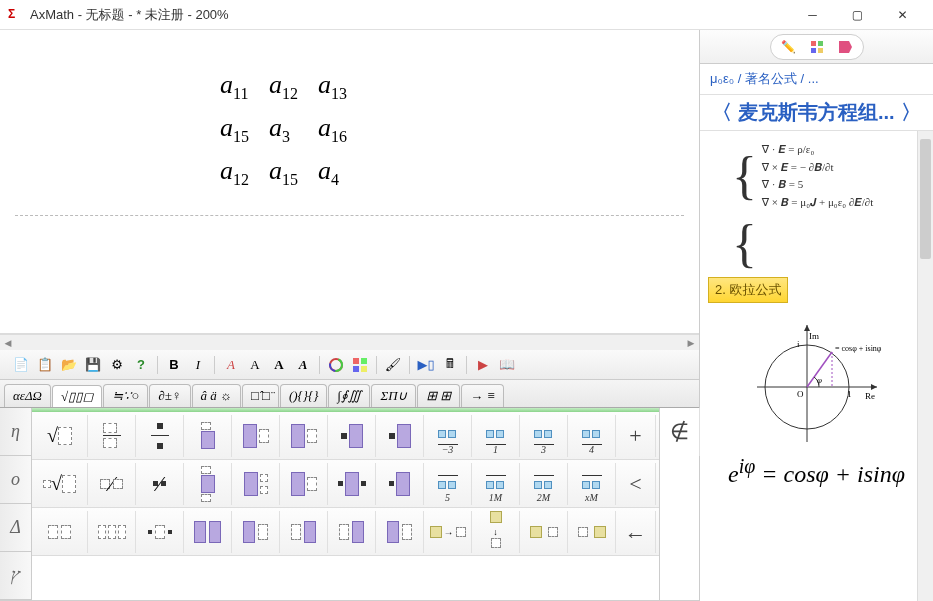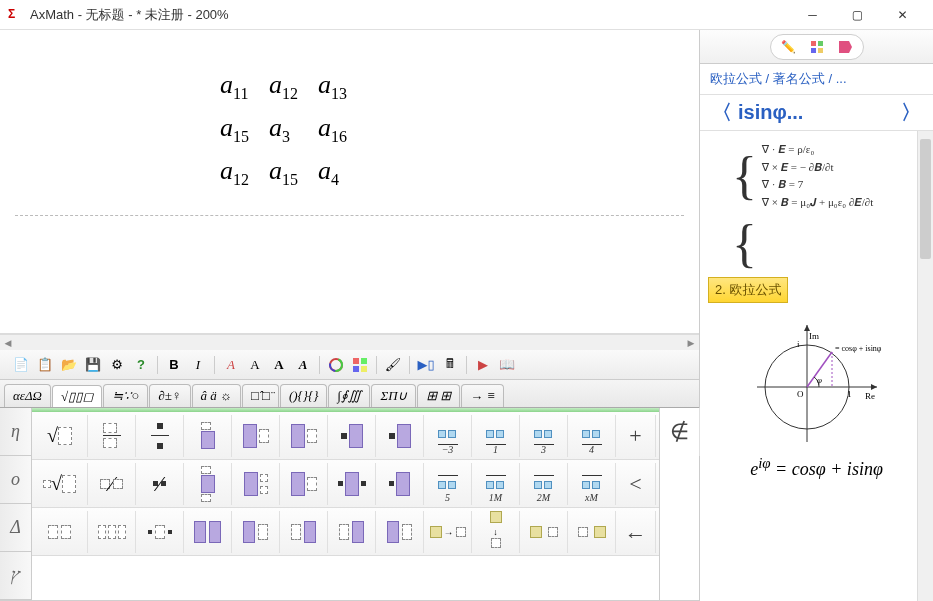--- a/index.html
+++ b/index.html
@@ -48,21 +48,21 @@
 .breadcrumb { padding: 6px 10px; color: #2a60c2; font-size: 13px; border-bottom: 1px solid #e0e0e0; background: #fff; }
 .breadcrumb a { color: #2a60c2; text-decoration: none; }
 .pager { display: flex; align-items: center; padding: 4px 6px; background: #fff; border-bottom: 1px solid #e0e0e0; }
 .pager .chev { font-size: 20px; color: #2a60c2; font-weight: bold; padding: 0 6px; }
 .pager .ptitle { flex: 1; font-size: 20px; color: #2a60c2; font-weight: bold; }
 .formula-list { flex: 1; overflow: hidden; background: #fff; padding: 6px 8px; position: relative; }
 .ftitle { background: linear-gradient(#ffe680,#ffd633); color: #6b5200; font-size: 13px; padding: 3px 6px; display: inline-block; border: 1px solid #d4b020; margin-bottom: 6px; }
 .fimg { font-family: "Cambria Math","Times New Roman",serif; font-size: 11px; color: #333; line-height: 1.6; margin: 4px 0 12px 24px; }
 .fimg .row { white-space: nowrap; }
 .circle-diagram { width: 140px; height: 130px; margin: 8px auto; position: relative; }
-.euler-eq { font-family: "Cambria Math","Times New Roman",serif; font-size: 18px; font-style: italic; text-align: center; margin: 6px 0; }
+.euler-eq { font-family: "Cambria Math","Times New Roman",serif; font-size: 24px; font-style: italic; text-align: center; margin: 6px 0; }
 .vscroll { position: absolute; right: 0; top: 0; bottom: 0; width: 16px; background: #f0f0f0; border-left: 1px solid #dcdcdc; }
 .vscroll .thumb { position: absolute; left: 2px; right: 2px; top: 8px; height: 120px; background: #cdcdcd; border-radius: 2px; }
 .brace { font-size: 52px; line-height: 0.8; display: inline-block; vertical-align: middle; font-family: serif; margin-right: 2px; }
 svg text { font-family: "Times New Roman", serif; }
 </style>
 </head>
 <body>
 
 <div class="titlebar">
   <span class="appicon">Σ</span>
@@ -370,34 +370,34 @@
             </svg>
           </div>
         <div class="ibtn">
             <svg width="16" height="16">
               <polygon points="2,2 12,2 15,8 12,14 2,14" fill="#e05080"></polygon>
             </svg>
           </div>
       </div>
     </div>
     <div class="breadcrumb">
-      <a>欧拉公式</a> / <a>著名公式</a> / <span>...</span>
+      <a>μ₀ε₀</a> / <a>著名公式</a> / <span>...</span>
     </div>
     <div class="pager">
       <span class="chev">〈</span>
-      <span class="ptitle">isinφ...</span>
+      <span class="ptitle">麦克斯韦方程组...</span>
       <span class="chev">〉</span>
     </div>
     <div class="formula-list">
       <div class="fimg">
         <span class="brace">{</span>
         <span style="display:inline-block;vertical-align:middle">
           <div class="row">∇ · 𝑬 = ρ/ε₀</div>
           <div class="row">∇ × 𝑬 = − ∂𝑩/∂t</div>
-          <div class="row">∇ · 𝑩 = 7</div>
+          <div class="row">∇ · 𝑩 = 5</div>
           <div class="row">∇ × 𝑩 = μ₀𝑱 + μ₀ε₀ ∂𝑬/∂t</div>
         </span>
       </div>
       <div class="fimg">
         <span class="brace">{</span>
       </div>
 
       <div class="ftitle">2. 欧拉公式</div>
       <div class="circle-diagram">
         <svg width="140" height="130" viewBox="0 0 140 130">

